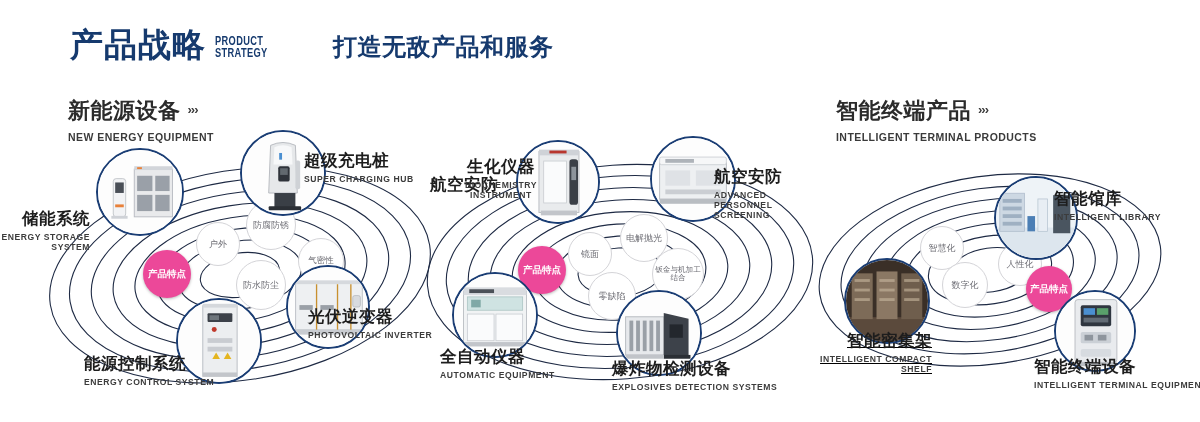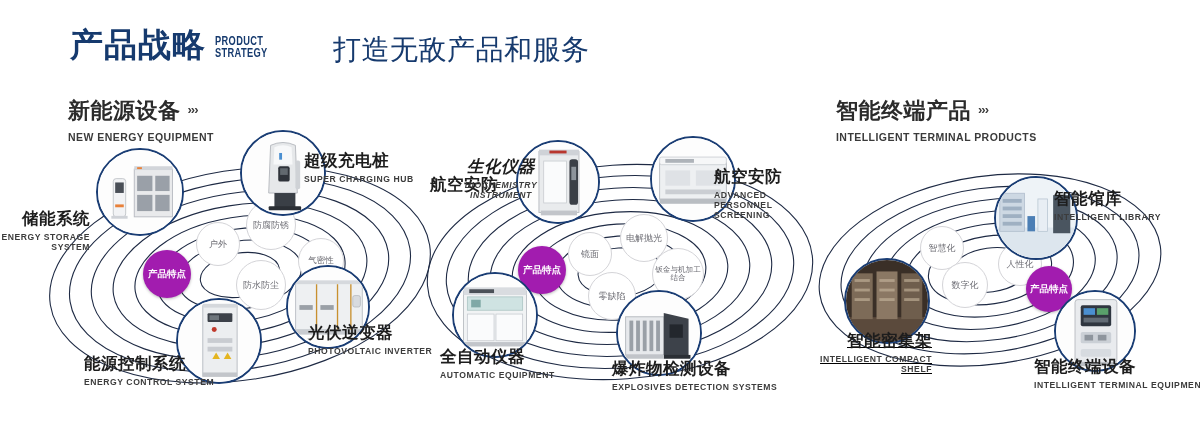--- a/index.html
+++ b/index.html
@@ -19,21 +19,21 @@
     line-height:1;font-family:"DejaVu Sans","Liberation Sans",sans-serif;
   }
   .hdr-en{
     margin-left:9px;margin-bottom:2px;
     color:#163a6e;font-size:12.5px;font-weight:bold;line-height:12px;
     letter-spacing:.5px;transform:scaleX(.74);transform-origin:left bottom;
     font-family:"Liberation Sans Narrow","Liberation Sans",sans-serif;
   }
   .hdr-sub{
     position:absolute;left:333px;top:31px;
-    font-size:28px;font-weight:normal;color:#163a6e;letter-spacing:.5px;
+    font-size:24px;font-weight:bold;color:#163a6e;letter-spacing:.5px;
     font-family:"DejaVu Sans","Liberation Sans",sans-serif;
   }
 
   
   .sect{position:absolute;}
   .sect .cn{
     font-size:22px;font-weight:bold;color:#2b2b2b;letter-spacing:.5px;
     font-family:"DejaVu Sans","Liberation Sans",sans-serif;
     display:inline-block;vertical-align:middle;
   }
@@ -66,36 +66,36 @@
   
   .fb{
     position:absolute;border-radius:50%;
     border:1px solid #d4d4d8;background:#fff;
     display:flex;align-items:center;justify-content:center;
     text-align:center;color:#6f6f76;
     font-family:"DejaVu Sans","Liberation Sans",sans-serif;
     box-sizing:border-box;line-height:1.12;
   }
   .fb.core{
-    background:#a21caf;border:none;color:#fff;font-weight:bold;
+    background:#ec4899;border:none;color:#fff;font-weight:bold;
     box-shadow:0 1px 3px rgba(0,0,0,.28);
   }
 
   
   .lbl{position:absolute;}
   .lbl .cn{
     font-size:16.5px;font-weight:bold;color:#1d1d1d;letter-spacing:.5px;
     font-family:"DejaVu Sans","Liberation Sans",sans-serif;white-space:nowrap;
   }
   .lbl .en{
     font-size:8.6px;font-weight:bold;color:#3c3c3c;letter-spacing:.55px;
     margin-top:2px;white-space:nowrap;
   }
   .lbl.right{text-align:right;}
-  .lbl.center{text-align:center;font-style:italic;}
+  .lbl.center{text-align:center;}
 </style>
 </head>
 <body>
 
 <div class="stage">
 
   <div class="hdr">
     <div class="hdr-cn">产品战略</div>
     <div class="hdr-en">
       <div>PRODUCT</div>
@@ -206,21 +206,21 @@
     </div>
 
     <div class="lbl right" style="left:-55px;top:58px;width:105px;">
       <div class="cn">储能系统</div>
       <div class="en" style="white-space:normal;">ENERGY STORAGE SYSTEM</div>
     </div>
     <div class="lbl" style="left:264px;top:0px;">
       <div class="cn">超级充电桩</div>
       <div class="en">SUPER CHARGING HUB</div>
     </div>
-    <div class="lbl" style="left:268px;top:172px;">
+    <div class="lbl" style="left:268px;top:156px;">
       <div class="cn">光伏逆变器</div>
       <div class="en">PHOTOVOLTAIC INVERTER</div>
     </div>
     <div class="lbl" style="left:44px;top:203px;">
       <div class="cn">能源控制系统</div>
       <div class="en">ENERGY CONTROL SYSTEM</div>
     </div>
   </div>
 
   <div class="cluster" id="c2" style="left:420px;top:150px;width:400px;height:240px;">

